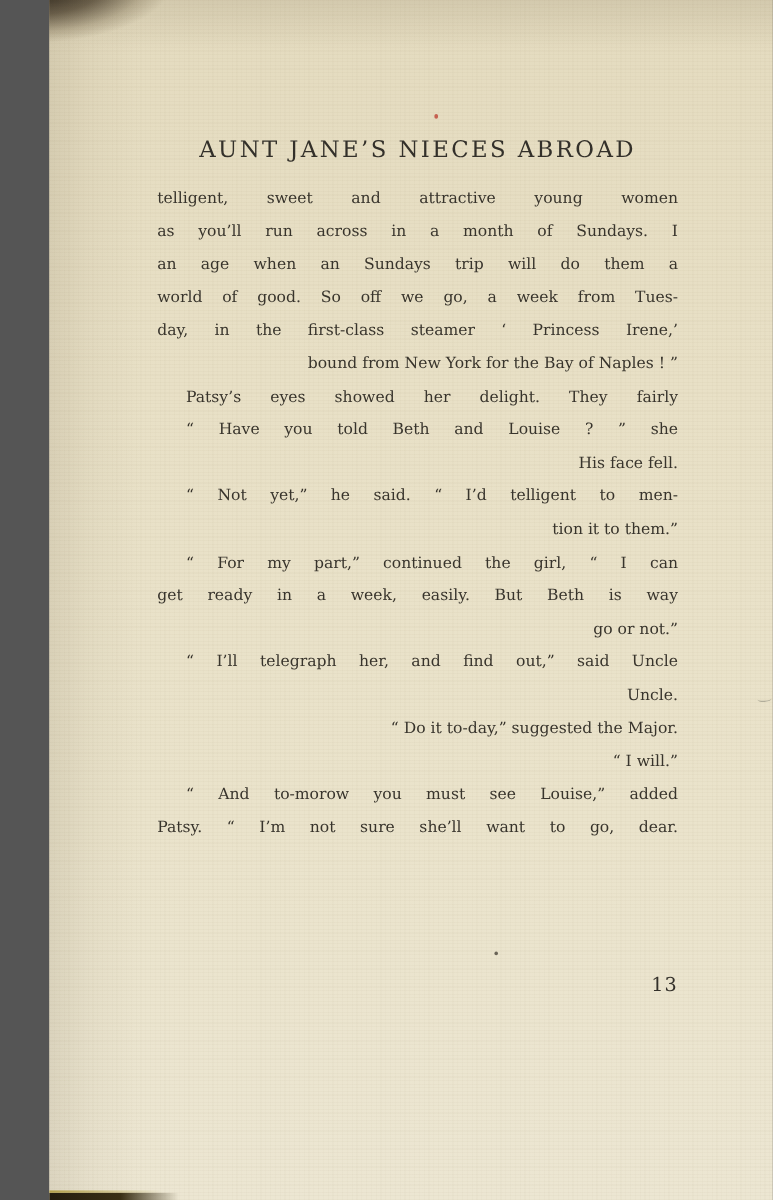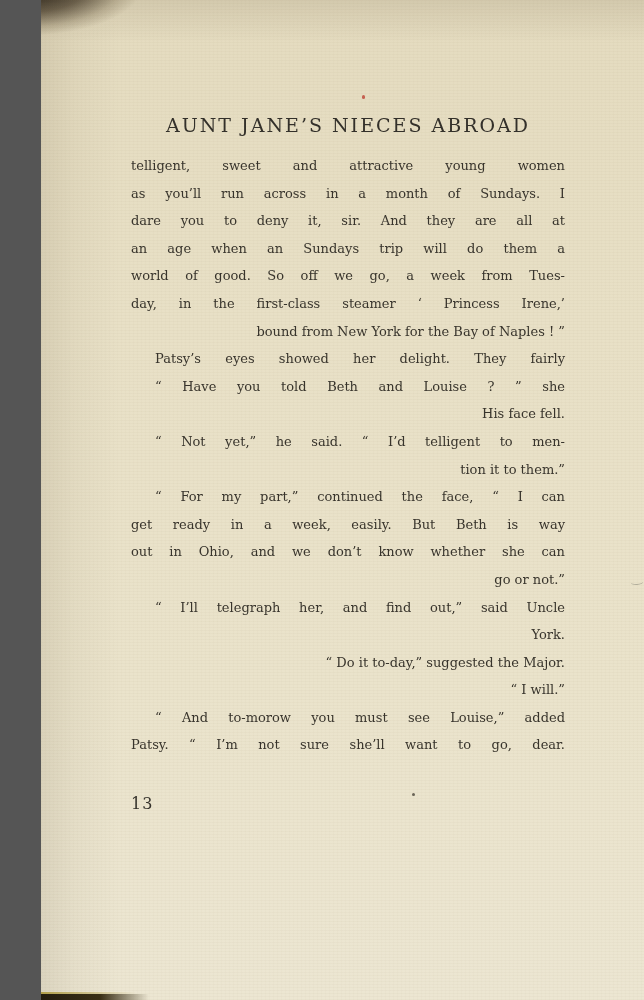--- a/index.html
+++ b/index.html
@@ -48,22 +48,22 @@
     white-space: normal;
   }
   .line.just {
     text-align: justify;
     -moz-text-align-last: justify;
     text-align-last: justify;
   }
   .line.indent { text-indent: 24px; }
   .page-number {
     position: absolute;
-    top: 794px; left: 90px; width: 434px;
-    text-align: left;
+    top: 811px; left: 90px; width: 434px;
+    text-align: right;
     font-size: 16px;
     letter-spacing: 1px;
     color: #33302a;
   }
   .corner-bl {
     position: absolute;
     left: 0; bottom: 0; width: 108px; height: 6px;
     background: linear-gradient(90deg, #231c0e 0%, #3a2f16 55%, rgba(58,47,22,0) 100%);
   }
   .corner-bl::before {
@@ -93,36 +93,34 @@
 <body>
 
 <div class="scan">
   <div class="texture"></div>
 
   <div class="running-head">AUNT JANE’S NIECES ABROAD</div>
 
   <div class="page-body">
       <div class="line just">telligent, sweet and attractive young women</div>
       <div class="line just">as you’ll run across in a month of Sundays. I</div>
-      <div class="line just">dare you to deny it, sir. And they are all at</div>
       <div class="line just">an age when an Sundays trip will do them a</div>
       <div class="line just">world of good. So off we go, a week from Tues-</div>
       <div class="line just">day, in the first-class steamer ‘ Princess Irene,’</div>
       <div class="line">bound from New York for the Bay of Naples ! ”</div>
       <div class="line indent just">Patsy’s eyes showed her delight. They fairly</div>
       <div class="line indent just">“ Have you told Beth and Louise ? ” she</div>
       <div class="line indent">His face fell.</div>
       <div class="line indent just">“ Not yet,” he said. “ I’d telligent to men-</div>
       <div class="line">tion it to them.”</div>
-      <div class="line indent just">“ For my part,” continued the face, “ I can</div>
+      <div class="line indent just">“ For my part,” continued the girl, “ I can</div>
       <div class="line just">get ready in a week, easily. But Beth is way</div>
-      <div class="line just">out in Ohio, and we don’t know whether she can</div>
       <div class="line">go or not.”</div>
       <div class="line indent just">“ I’ll telegraph her, and find out,” said Uncle</div>
-      <div class="line">York.</div>
+      <div class="line">Uncle.</div>
       <div class="line indent">“ Do it to-day,” suggested the Major.</div>
       <div class="line indent">“ I will.”</div>
       <div class="line indent just">“ And to-morow you must see Louise,” added</div>
       <div class="line just">Patsy. “ I’m not sure she’ll want to go, dear.</div>
     </div>
 
   <div class="page-number">13</div>
 
   <div class="speck-red"></div>
   <div class="speck-dark"></div>

